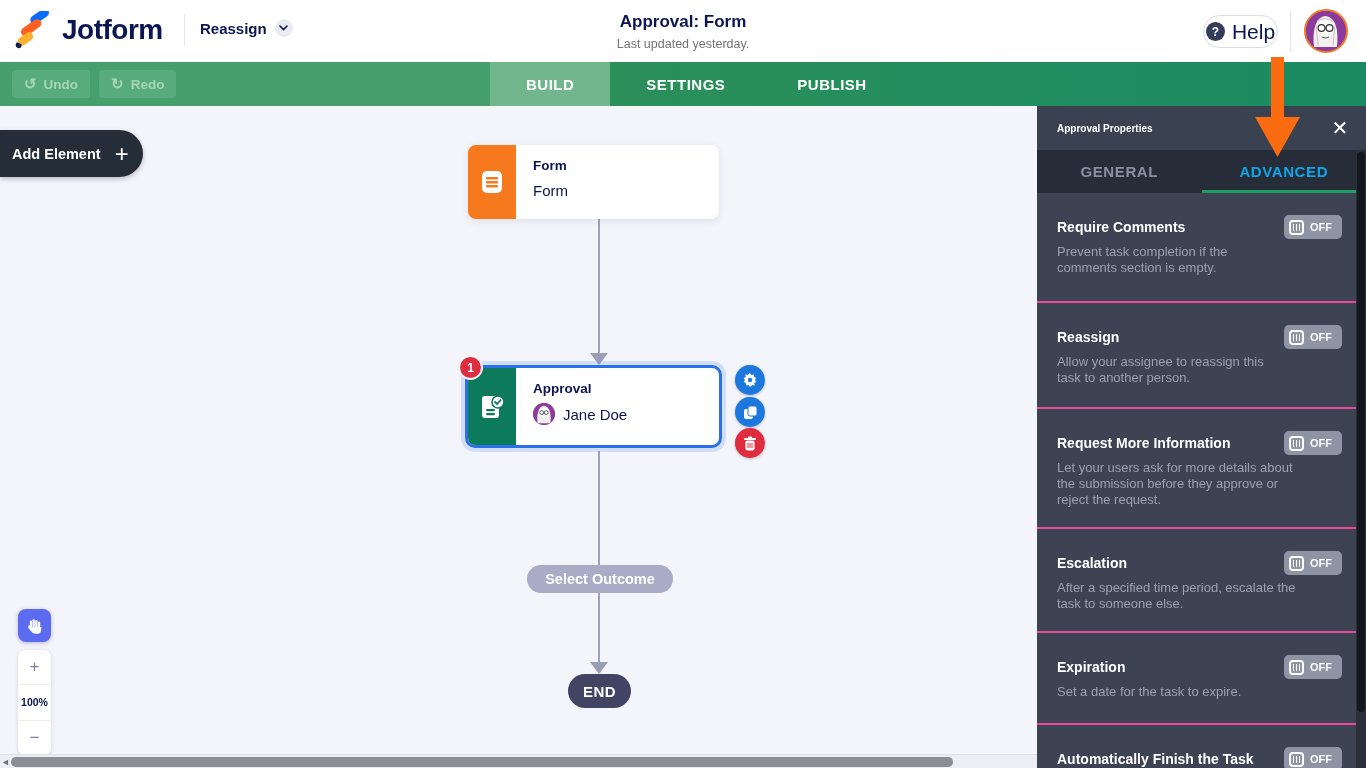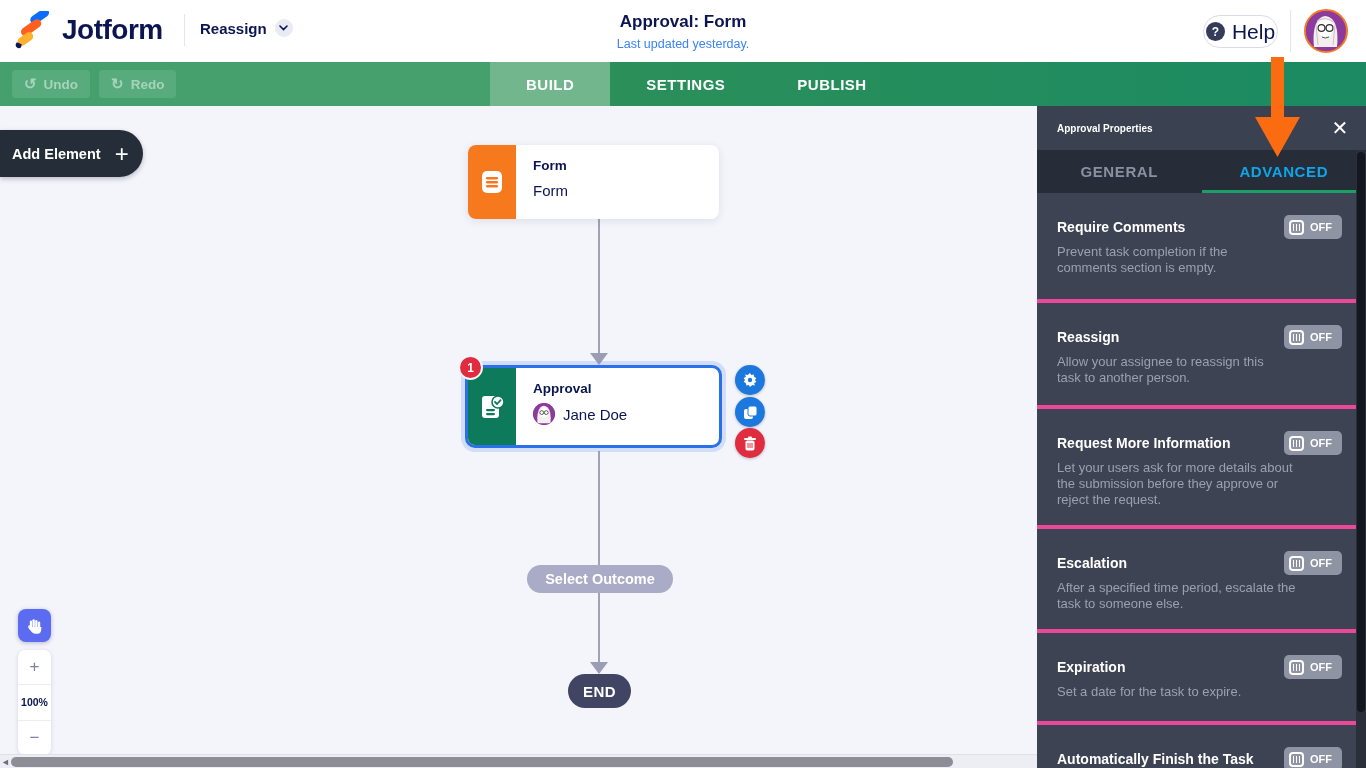--- a/index.html
+++ b/index.html
@@ -10,21 +10,21 @@
   .header { position:absolute; left:0; top:0; width:1366px; height:62px; background:#ffffff; z-index:5; }
   .brand-wrap { position:absolute; left:14px; top:11px; display:flex; align-items:center; gap:10px; }
   .brand-logo { width:38px; height:38px; }
   .brand-name { font-size:28px; font-weight:bold; color:#0a1551; letter-spacing:-0.5px; }
   .ws-divider { position:absolute; left:184px; top:14px; width:1px; height:32px; background:#e3e5ef; }
   .workspace { position:absolute; left:200px; top:19px; display:flex; align-items:center; gap:8px; cursor:pointer; }
   .workspace-label { font-size:15px; font-weight:600; color:#0a1551; }
   .chev-circle { width:18px; height:18px; border-radius:50%; background:#e9eaf2; display:flex; align-items:center; justify-content:center; }
   .title-block { position:absolute; left:483px; width:400px; top:12px; text-align:center; }
   .page-title { font-size:17px; font-weight:bold; color:#0a1551; }
-  .page-subtitle { font-size:12.5px; color:#3b82f6; margin-top:5px; }
+  .page-subtitle { font-size:12.5px; color:#737373; margin-top:5px; }
   .help-btn { position:absolute; left:1203px; top:15px; width:75px; height:33px; border:1px solid #d9dbe8; border-radius:17px; background:#fff; display:flex; align-items:center; justify-content:center; gap:7px; cursor:pointer; }
   .help-q { width:19px; height:19px; border-radius:50%; background:#343c5a; color:#fff; font-size:12px; font-weight:bold; display:flex; align-items:center; justify-content:center; }
   .help-label { font-size:21px; font-weight:normal; color:#0a1551; }
   .hdr-divider2 { position:absolute; left:1290px; top:10px; width:1px; height:42px; background:#e3e5ef; }
   .avatar { position:absolute; left:1304px; top:9px; width:44px; height:44px; border-radius:50%; border:2.5px solid #f07b24; overflow:hidden; background:#8d3a9e; cursor:pointer; }
 
   
   .toolbar { position:absolute; left:0; top:62px; width:1366px; height:44px; background:linear-gradient(90deg,#2c9059 40%,#1b8a62 100%); z-index:4; }
   .toolbar-left { position:absolute; left:0; top:0; width:490px; height:44px; background:#46a06d; display:flex; align-items:center; gap:9px; padding-left:12px; }
   .ur-btn { height:28px; padding:0 12px; border-radius:4px; background:#58ab7c; color:#a5d4b8; font-size:13.5px; font-weight:bold; display:flex; align-items:center; gap:7px; cursor:default; }
@@ -78,21 +78,21 @@
   .panel { position:absolute; left:1037px; top:106px; width:329px; height:662px; background:#3d4352; z-index:4; overflow:hidden; }
   .panel-header { position:absolute; left:0; top:0; width:329px; height:44px; background:#3a4150; display:flex; align-items:center; }
   .panel-title { margin-left:20px; font-size:10px; font-weight:bold; color:#ffffff; }
   .panel-close { position:absolute; right:14px; top:10px; width:24px; height:24px; color:#ffffff; font-size:20px; display:flex; align-items:center; justify-content:center; cursor:pointer; }
   .panel-tabs { position:absolute; left:0; top:44px; width:329px; height:43px; background:#272c39; display:flex; }
   .panel-tab { flex:1; display:flex; align-items:center; justify-content:center; font-size:15px; font-weight:bold; letter-spacing:0.6px; cursor:pointer; position:relative; }
   .panel-tab.inactive { color:#8b90a0; }
   .panel-tab.active { color:#0ea5e9; }
   .panel-tab.active::after { content:""; position:absolute; left:0; right:10px; bottom:0; height:3px; background:#1f9d67; }
   .panel-body { position:absolute; left:0; top:87px; width:319px; }
-  .opt-row { position:relative; padding:26px 20px 0 20px; border-bottom:4px solid #ec4899; }
+  .opt-row { position:relative; padding:26px 20px 0 20px; border-bottom:2px solid #ec4899; }
   .opt-row:nth-child(1){ height:110px; } .opt-row:nth-child(2){ height:106px; }
   .opt-row:nth-child(3){ height:120px; } .opt-row:nth-child(4){ height:104px; }
   .opt-row:nth-child(5){ height:92px; }  .opt-row:nth-child(6){ height:100px; border-bottom:none; }
   .opt-title { font-size:14px; font-weight:bold; color:#ffffff; max-width:222px; }
   .opt-desc { font-size:13px; line-height:16px; color:#9aa0b0; margin-top:9px; max-width:228px; }
   .opt-row:nth-child(3) .opt-desc { max-width:238px; }
   .opt-row:nth-child(4) .opt-desc { max-width:250px; }
   .toggle { position:absolute; right:14px; top:22px; width:58px; height:24px; border-radius:5px; background:#8f94a4; display:flex; align-items:center; padding:0 6px 0 5px; gap:6px; cursor:pointer; }
   .toggle-knob { width:15px; height:15px; border:2px solid #ffffff; border-radius:4px; display:flex; align-items:center; justify-content:center; gap:1.5px; }
   .toggle-knob i { display:block; width:1.5px; height:7px; background:#ffffff; }

